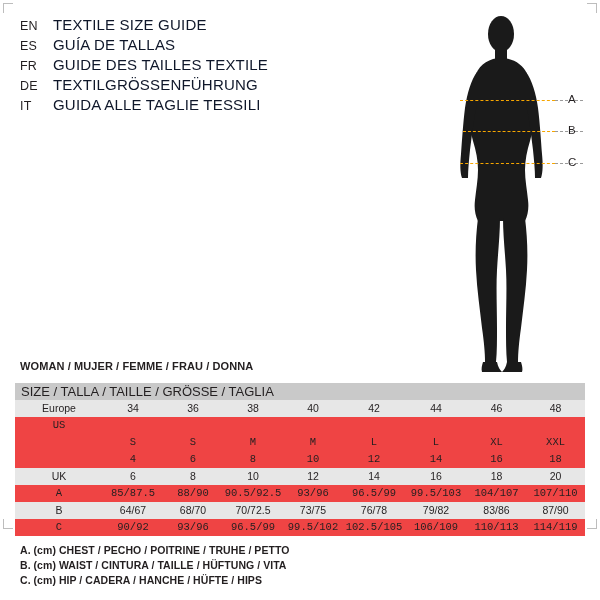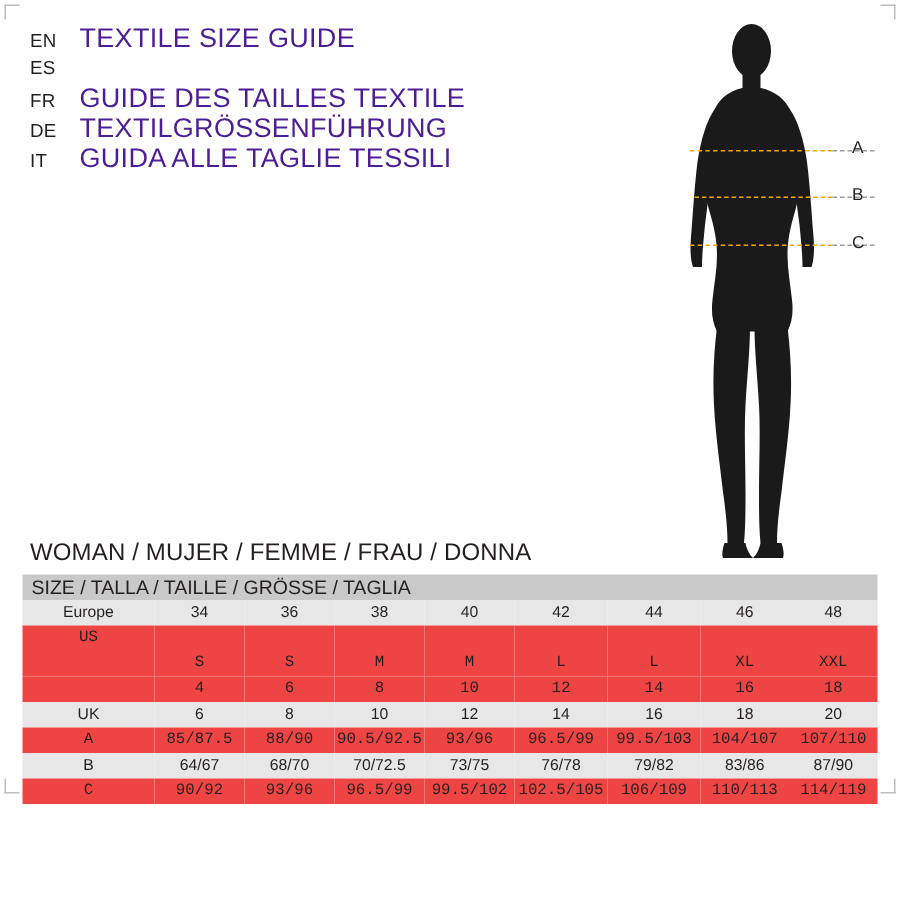--- a/index.html
+++ b/index.html
@@ -35,23 +35,23 @@
     line-height: 20px;
   }
   .lang-code {
     width: 33px;
     flex: 0 0 33px;
     font-size: 12.5px;
     letter-spacing: .2px;
     color: #231f20;
   }
   .lang-title {
-    font-size: 18px;
+    font-size: 15px;
     letter-spacing: .2px;
-    color: #4c1d95;
+    color: #0f172a;
     text-transform: uppercase;
   }
 
   
   .figure-wrap {
     position: absolute;
     left: 415px;
     top: 8px;
     width: 180px;
     height: 370px;
@@ -74,22 +74,22 @@
     font-size: 11.5px;
     color: #231f20;
     font-weight: normal;
   }
 
   
   .woman-head {
     position: absolute;
     left: 20px;
     top: 360px;
-    font-size: 16px;
-    font-weight: normal;
+    font-size: 11px;
+    font-weight: bold;
     letter-spacing: .1px;
     color: #231f20;
     text-align: right;
   }
 
   
   .table-wrap {
     position: absolute;
     left: 15px;
     top: 383px;
@@ -170,20 +170,21 @@
   <div class="corner bl"></div>
   <div class="corner br"></div>
 
   <div class="lang-block">
     <div class="lang-row">
       <span class="lang-code">EN</span>
       <span class="lang-title">TEXTILE SIZE GUIDE</span>
     </div>
     <div class="lang-row">
       <span class="lang-code">ES</span>
+      <span class="lang-title">GUÍA DE TALLAS</span>
     </div>
     <div class="lang-row">
       <span class="lang-code">FR</span>
       <span class="lang-title">GUIDE DES TAILLES TEXTILE</span>
     </div>
     <div class="lang-row">
       <span class="lang-code">DE</span>
       <span class="lang-title">TEXTILGRÖßENFÜHRUNG</span>
     </div>
     <div class="lang-row">
@@ -370,14 +371,19 @@
           <td>99.5/102</td>
           <td>102.5/105</td>
           <td>106/109</td>
           <td>110/113</td>
           <td>114/119</td>
         </tr>
       </tbody>
     </table>
   </div>
 
+  <div class="notes">
+    <div class="note">A. (cm) CHEST / PECHO / POITRINE / TRUHE / PETTO</div>
+    <div class="note">B. (cm) WAIST / CINTURA / TAILLE / HÜFTUNG / VITA</div>
+    <div class="note">C. (cm) HIP / CADERA / HANCHE / HÜFTE / HIPS</div>
+  </div>
 
 </div>
 
 </body></html>

